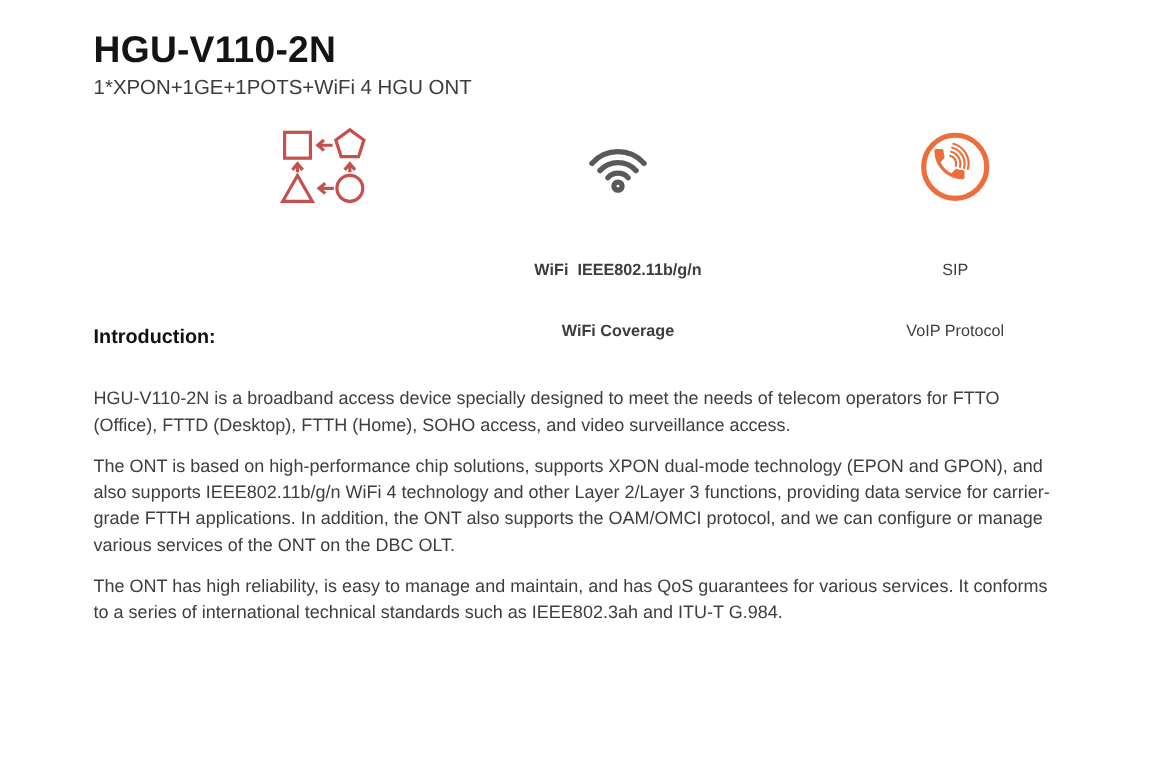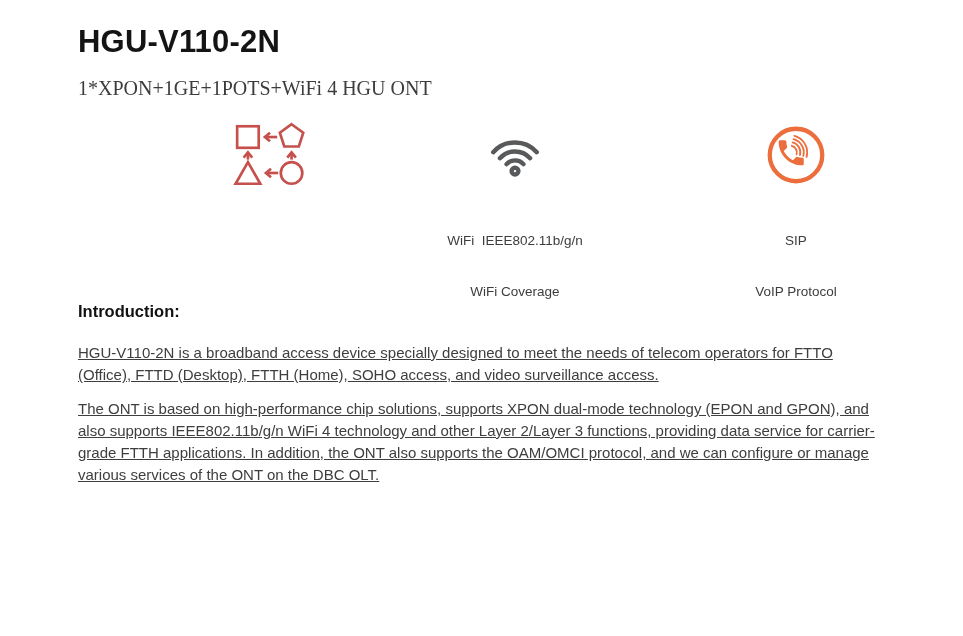--- a/index.html
+++ b/index.html
@@ -6,50 +6,50 @@
   html, body { width: 963px; height: 636px; background: #ffffff; overflow: hidden; }
   body { font-family: "Liberation Sans", sans-serif; color: #3e3e3e; }
 
   .page { position: relative; width: 952px; height: 636px; padding: 24px 0 0 78px; }
 
   .product-title {
     font-size: 31px; font-weight: 700; color: #141414;
     letter-spacing: 0.2px; line-height: 36px;
   }
   .product-subtitle {
-    margin-top: 18px; font-size: 20px; color: #3c3c3c; line-height: 21px; font-family: Liberation Serif, serif;
+    margin-top: 2px; font-size: 17px; color: #3c3c3c; line-height: 21px;
   }
 
   .section-heading {
     font-size: 16.5px; font-weight: 700; color: #111111; line-height: 21px;
   }
   .key-features-heading { margin-top: 74px; }
-  .introduction-heading { margin-top: 52px; }
+  .introduction-heading { margin-top: 38px; }
 
   .features {
     position: relative; margin-top: 21px; height: 129px; width: 860px;
   }
   .feature {
     position: absolute; top: 0; width: 240px; text-align: center;
   }
   .feature-f1 { left: 72px; }
-  .feature-f2 { left: 317px; }
+  .feature-f2 { left: 317px; font-weight: bold; }
   .feature-f3 { left: 598px; }
   .icon-box {
     height: 70px; display: flex; align-items: center; justify-content: center;
   }
   .feature-f1 .icon-box { color: #c5504c; }
   .feature-f2 .icon-box { color: #58595b; }
   .feature-f3 .icon-box { color: #ec6e3c; }
   .caption {
     margin-top: 8px; font-size: 13.5px; line-height: 17px; color: #3d3d3d;
     white-space: pre-wrap;
   }
 
-  .intro-paragraphs { margin-top: 20px; width: 808px; text-decoration: underline; }
+  .intro-paragraphs { margin-top: 30px; width: 808px; }
   .intro-paragraphs p {
     font-size: 15px; line-height: 22px; color: #3e3e3e; margin-bottom: 12px;
   }
 </style>
 </head>
 <body>
 
 <div class="page">
 
   <h1 class="product-title">HGU-V110-2N</h1>
@@ -113,15 +113,16 @@
       </div>
     </div>
 
   </div>
 
   <h2 class="section-heading introduction-heading">Introduction:</h2>
 
   <div class="intro-paragraphs">
     <p>HGU-V110-2N is a broadband access device specially designed to meet the needs of telecom operators for FTTO (Office), FTTD (Desktop), FTTH (Home), SOHO access, and video surveillance access.</p>
     <p>The ONT is based on high-performance chip solutions, supports XPON dual-mode technology (EPON and GPON), and also supports IEEE802.11b/g/n WiFi 4 technology and other Layer 2/Layer 3 functions, providing data service for carrier-grade FTTH applications. In addition, the ONT also supports the OAM/OMCI protocol, and we can configure or manage various services of the ONT on the DBC OLT.</p>
+    <p>The ONT has high reliability, is easy to manage and maintain, and has QoS guarantees for various services. It conforms to a series of international technical standards such as IEEE802.3ah and ITU-T G.984.</p>
   </div>
 
 </div>
 
 </body></html>

